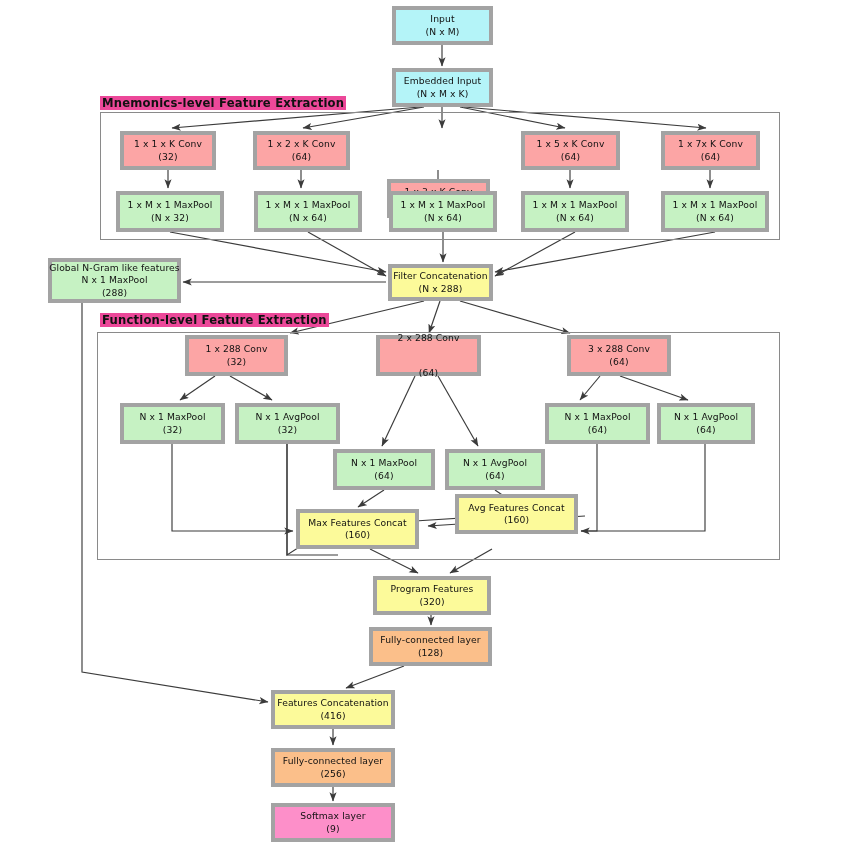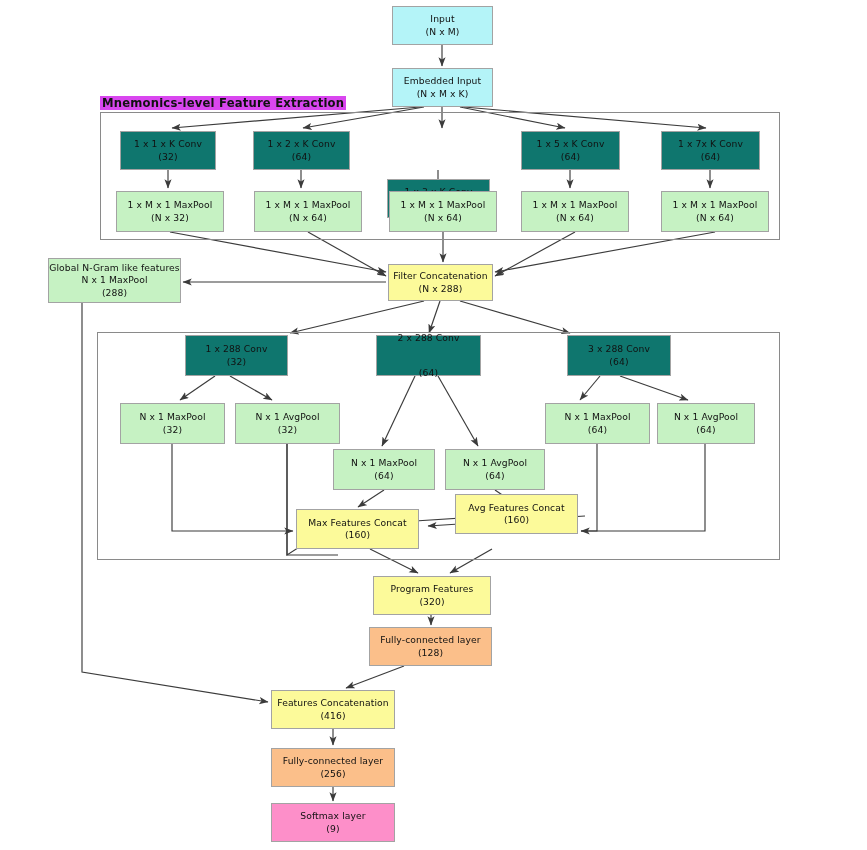--- a/index.html
+++ b/index.html
@@ -6,54 +6,54 @@
   body{
     width:867px;height:850px;
     font-family:"DejaVu Sans","Liberation Sans",sans-serif;
     overflow:hidden;
   }
   #canvas{position:relative;width:867px;height:850px;}
   svg#wires{position:absolute;left:0;top:0;width:867px;height:850px;}
   .node{
     position:absolute;
     box-sizing:border-box;
-    border:1px solid #a3a3a3;
+    border:4px solid #a3a3a3;
     display:flex;flex-direction:column;
     align-items:center;justify-content:center;
     text-align:center;
     color:#111111;
     font-size:9.2px;
     line-height:12.2px;
     letter-spacing:.1px;
     z-index:3;
   }
   .node .l1{white-space:nowrap;}
   .node .l2{white-space:nowrap;}
-  .blue{background:#0f766e;}
+  .blue{background:#fca5a5;}
   .green{background:#c6f2c3;}
   .yellow{background:#fcfa9a;}
   .orange{background:#fbbf8a;}
   .pink{background:#fd8fc9;}
   .cyan{background:#b4f4f8;}
   .group{
     position:absolute;
     box-sizing:border-box;
     border:1.4px solid #8a8a8a;
     background:transparent;
     z-index:1;
   }
   .grouplabel{
     position:absolute;
     font-size:11.6px;
     font-weight:bold;
     color:#111111;
     letter-spacing:.2px;
     white-space:nowrap;
     z-index:4;
-    background:#d946ef;
+    background:#ec4899;
     padding:0 2px;
   }
 </style>
 </head>
 <body>
 
 <div id="canvas">
 
   <svg id="wires" viewBox="0 0 867 850">
     <defs>
@@ -125,20 +125,21 @@
     <g stroke="#3b3b3b" stroke-width="1.15" fill="none">
       <path d="M287,444 L287,555 L352,513"></path>
       <path d="M435,490 L420,513" stroke="none"></path>
     </g>
   </svg>
 
   <div class="group" id="g-mnemonics" style="left: 100px; top: 112px; width: 680px; height: 128px;"></div>
   <div class="grouplabel" id="gl-mnemonics" style="left: 100px; top: 96px;">Mnemonics-level Feature Extraction</div>
 
   <div class="group" id="g-function" style="left: 97px; top: 332px; width: 683px; height: 228px;"></div>
+  <div class="grouplabel" id="gl-function" style="left: 100px; top: 313px;">Function-level Feature Extraction</div>
 
   <div id="nodes-host">
       <div class="node cyan" style="left: 392px; top: 6px; width: 101px; height: 39px;">
         <div class="l1">Input</div>
         <div class="l2">(N x M)</div>
       </div>
       <div class="node cyan" style="left: 392px; top: 68px; width: 101px; height: 39px;">
         <div class="l1">Embedded Input</div>
         <div class="l2">(N x M x K)</div>
       </div>

